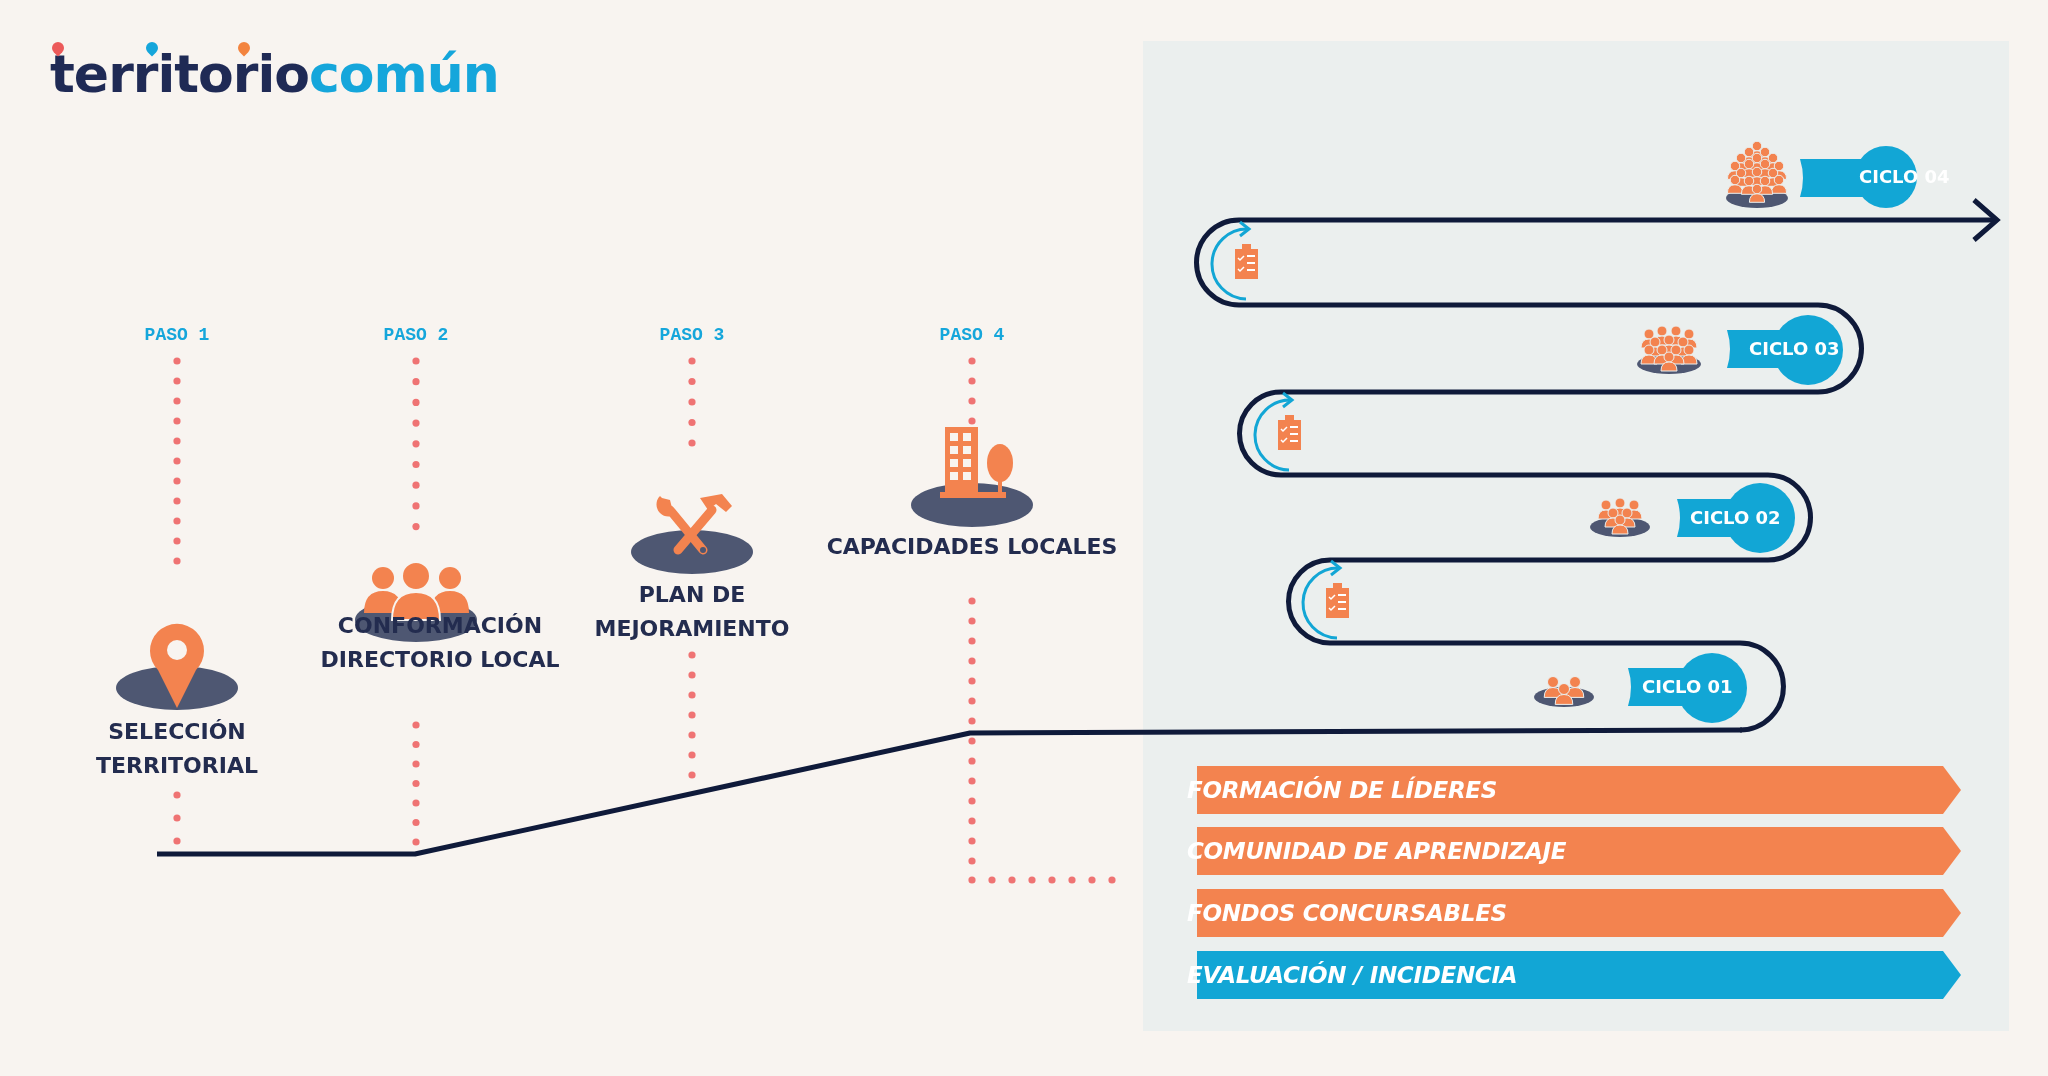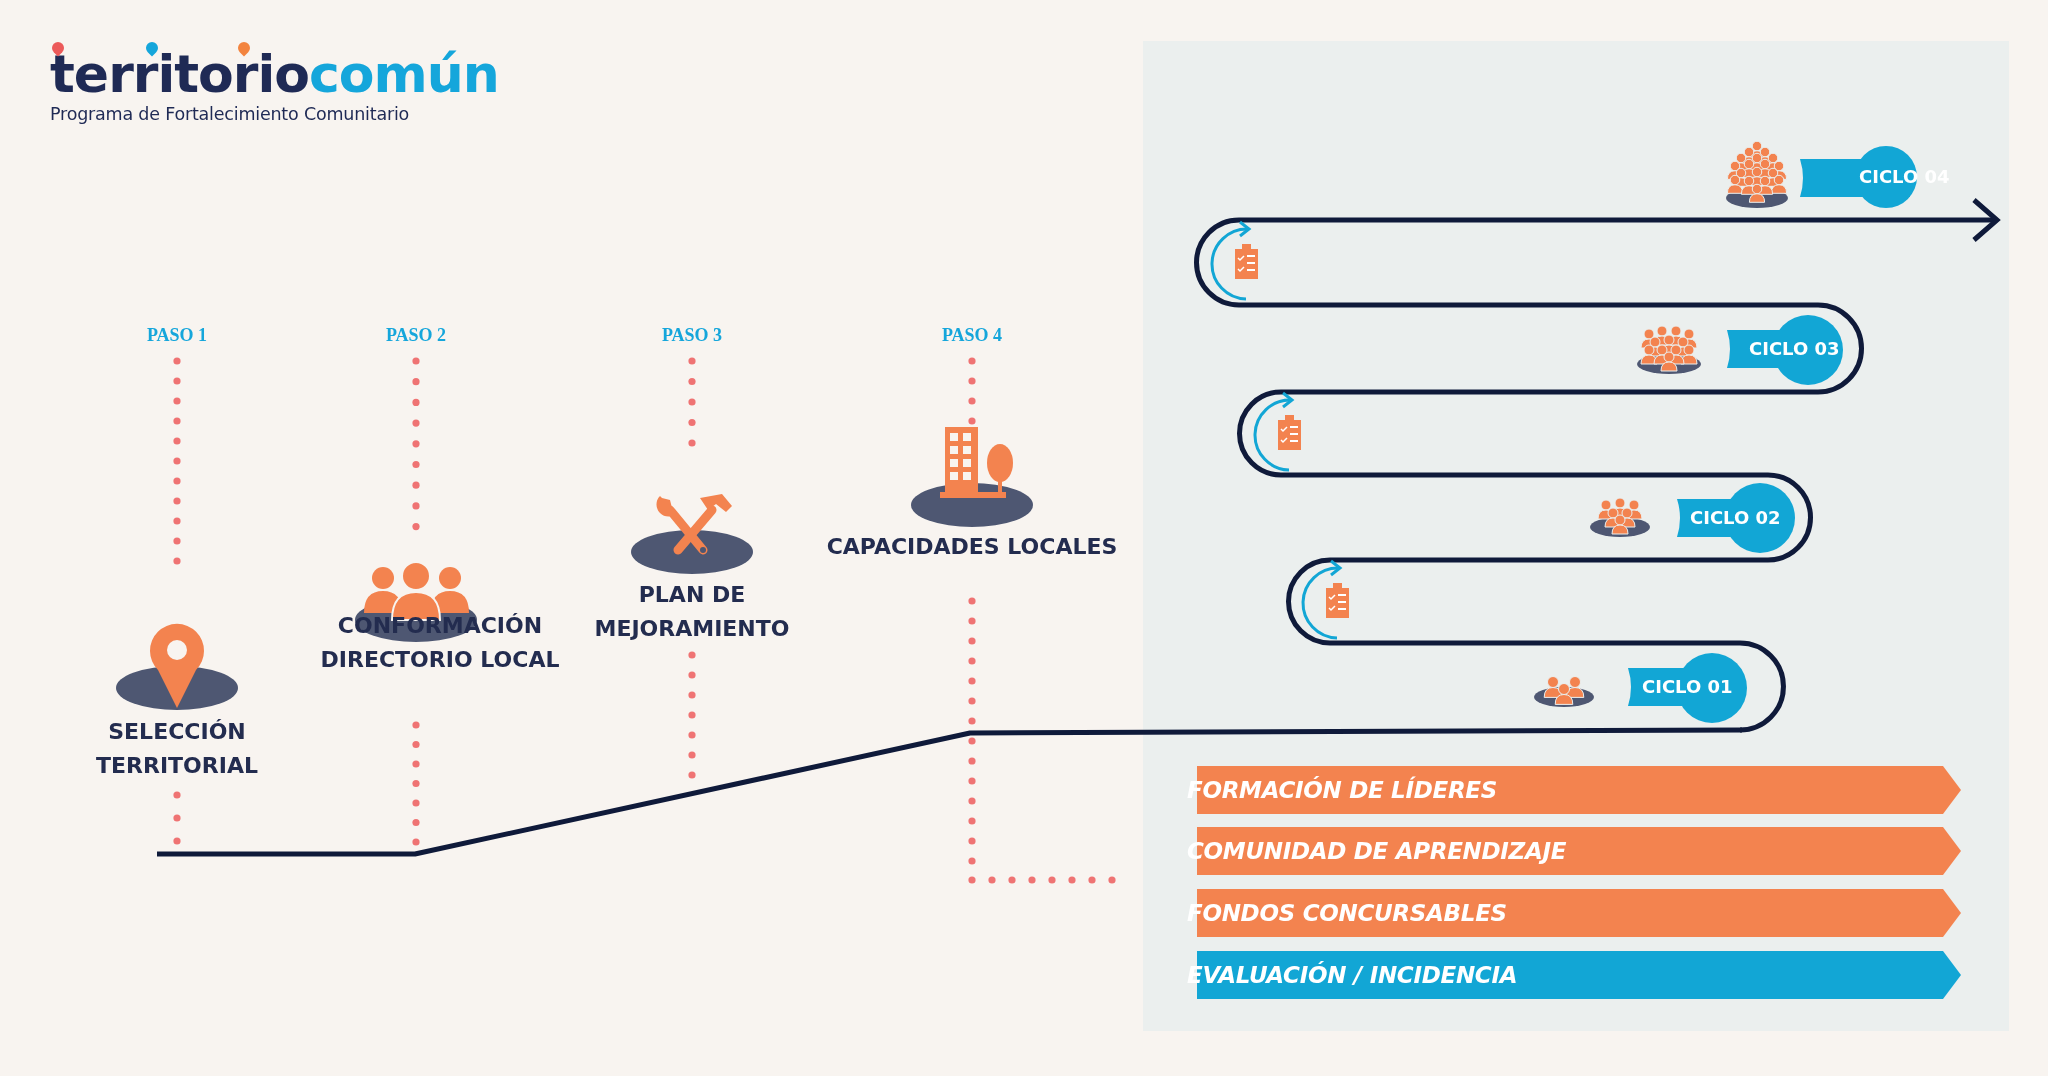--- a/index.html
+++ b/index.html
@@ -11,40 +11,39 @@
   .abs { position: absolute; }
   .logo { left: 50px; top: 48px; }
   .logo-main { font-family: "DejaVu Sans", sans-serif; font-weight: bold; font-size: 52px; letter-spacing: -1px; line-height: 1; position: relative; }
   .logo-part1 { color: #1f2a55; }
   .logo-part2 { color: #15a6db; }
   .logo-sub { font-family: "DejaVu Sans", sans-serif; font-size: 17.5px; color: #1f2a55; margin-top: 4px; letter-spacing: -0.2px; }
   .pin { position: absolute; width: 12px; height: 12px; border-radius: 50% 50% 50% 0; transform: rotate(-45deg); }
 
   .panel { left: 1143px; top: 41px; width: 866px; height: 990px; background: #ebefee; }
 
-  .paso-label { font-family: Liberation Serif, serif; font-weight: bold; font-size: 18px; color: #15a6db; transform: translateX(-50%); white-space: nowrap; top: 325px; }
+  .paso-label { font-family: Liberation Mono, monospace; font-weight: bold; font-size: 18px; color: #15a6db; transform: translateX(-50%); white-space: nowrap; top: 325px; }
   .step-title { font-family: "DejaVu Sans", sans-serif; font-weight: bold; font-size: 22px; line-height: 34px; color: #232c4f; text-align: center; transform: translateX(-50%); white-space: nowrap; }
   .ciclo-text { position: absolute; font-family: "DejaVu Sans", sans-serif; font-weight: bold; font-size: 18px; color: #ffffff; white-space: nowrap; }
 
   .banner { left: 1161px; width: 768px; height: 56px; font-style: italic; }
   .banner-text { position: absolute; left: 26px; top: 0; line-height: 48px; font-family: "DejaVu Sans", sans-serif; font-weight: bold; font-size: 23px; color: #ffffff; white-space: nowrap; letter-spacing: -0.3px; }
 
   svg.full { position: absolute; left: 0; top: 0; }
 </style>
 </head>
 <body>
 
 <div class="abs logo">
   <div class="logo-main">
     <span class="pin" style="left:2px; top:-6px; background:#ec5a5a;"></span>
     <span class="pin" style="left:96px; top:-6px; background:#15a6db;"></span>
     <span class="pin" style="left:188px; top:-6px; background:#f3843f;"></span>
     <span class="logo-part1">territorio</span><span class="logo-part2">común</span>
   </div>
-  <div class="logo-sub">Programa de Fortalecimiento Comunitario</div>
 </div>
 
 <div class="abs panel"></div>
 
 <svg class="full" width="2048" height="1076" viewBox="0 0 2048 1076">
 
   <g id="dot-guides">
       <circle cx="177" cy="361" r="3.6" fill="#ef7373"></circle>
       <circle cx="177" cy="381" r="3.6" fill="#ef7373"></circle>
       <circle cx="177" cy="401" r="3.6" fill="#ef7373"></circle>

